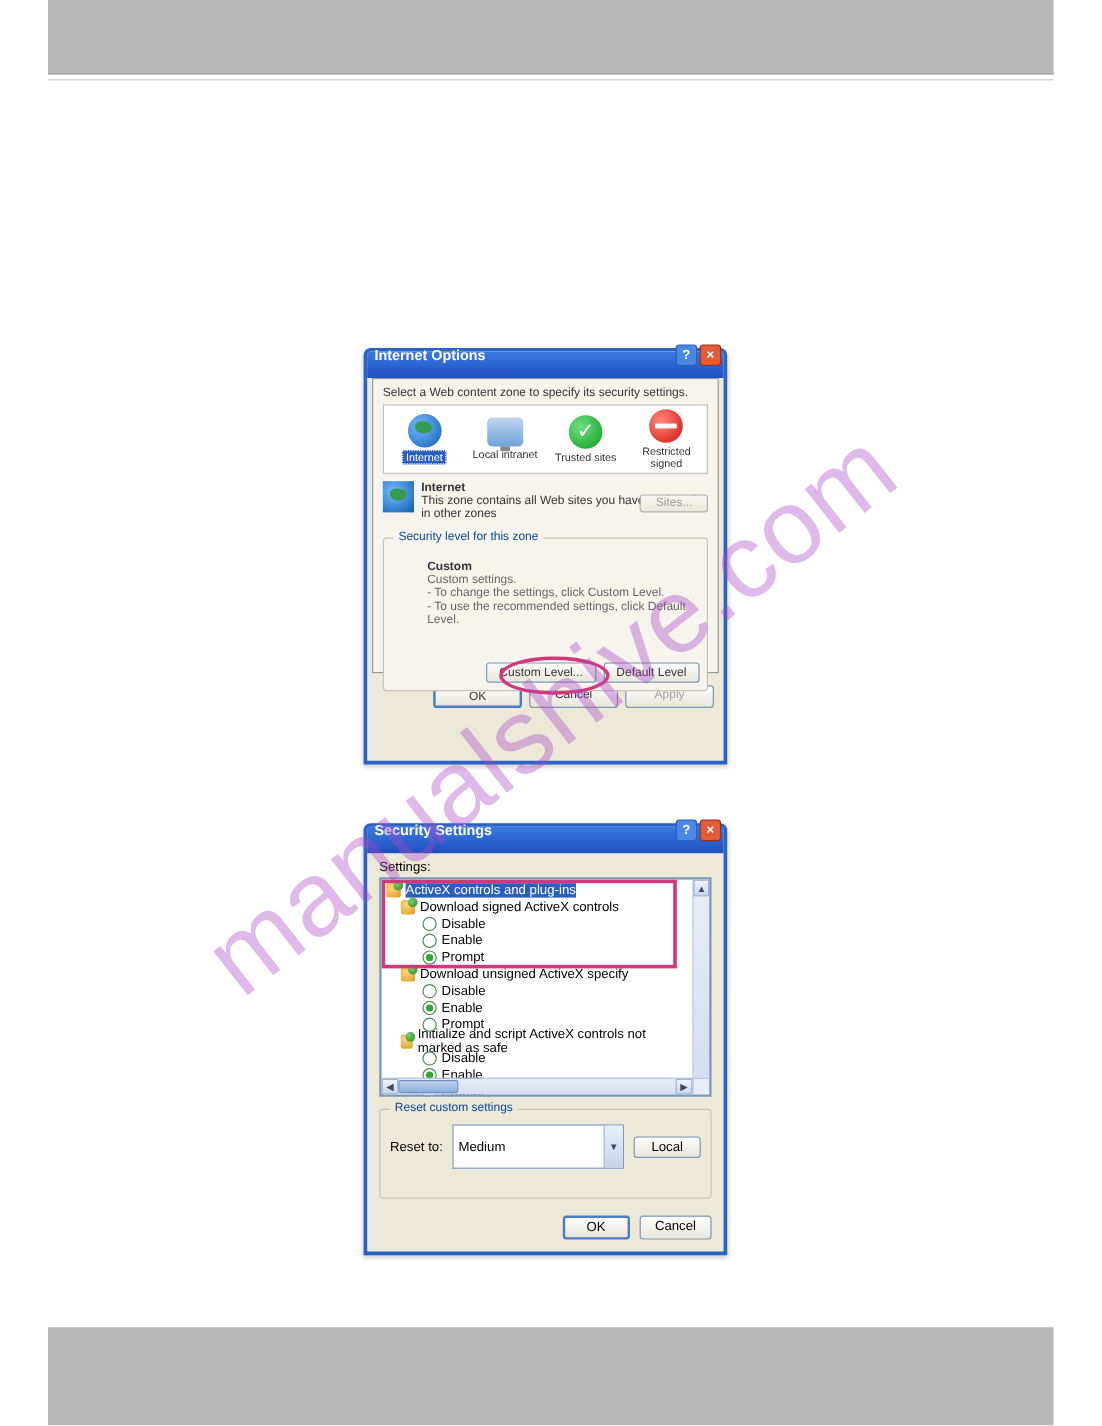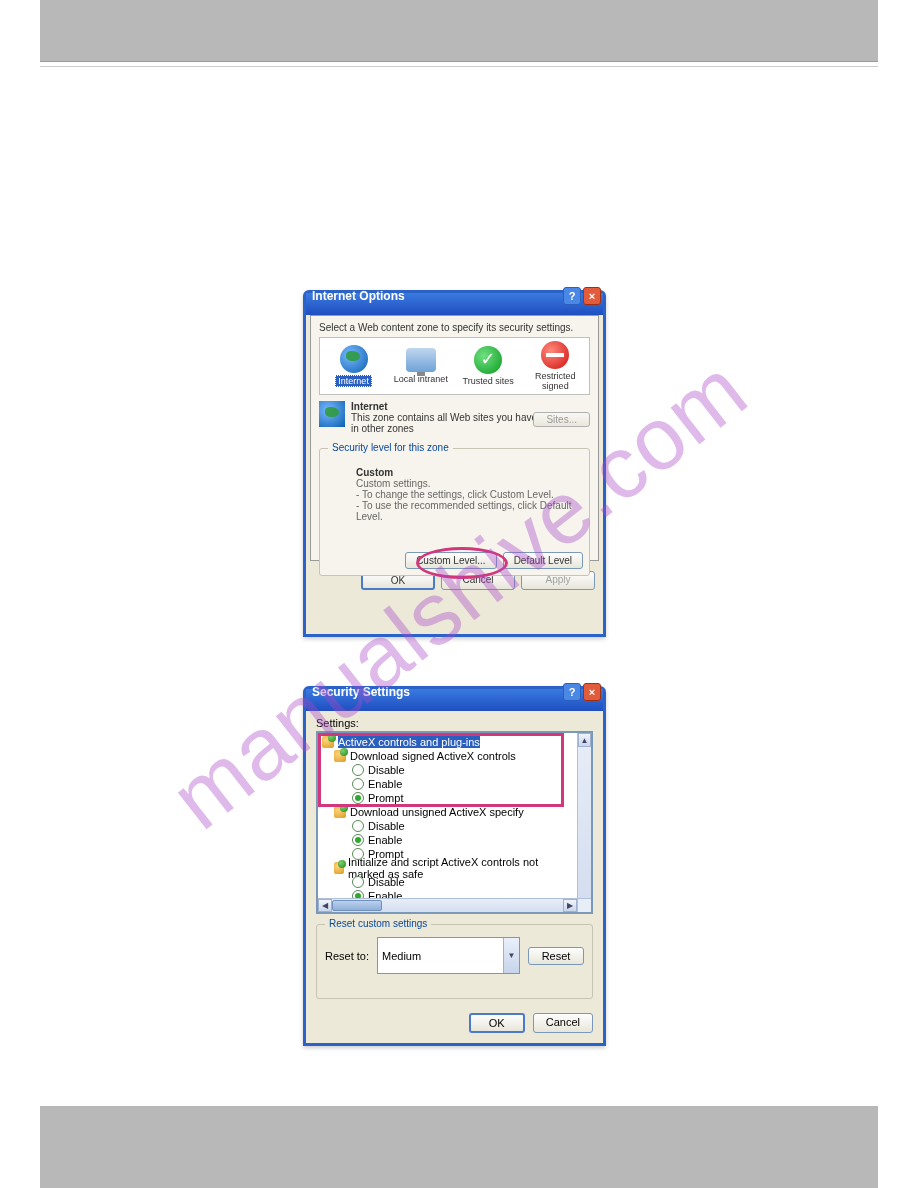--- a/index.html
+++ b/index.html
@@ -463,21 +463,21 @@
       <div class="scroll-corner"></div>
     </div>
 
     <div class="reset-group">
       <div class="group-title">Reset custom settings</div>
       <span>Reset to:</span>
       <div class="combo">
         <span>Medium</span>
         <span class="drop">▼</span>
       </div>
-      <div class="xpbtn2">Reset</div>
+      <div class="xpbtn2">Local</div>
     </div>
 
     <div class="dlg2-btns">
       <div class="xpbtn2" style="border:2px solid #4a7ac8">OK</div>
       <div class="xpbtn2">Cancel</div>
     </div>
   </div>
 </div>
 
 <div class="footer"></div>

